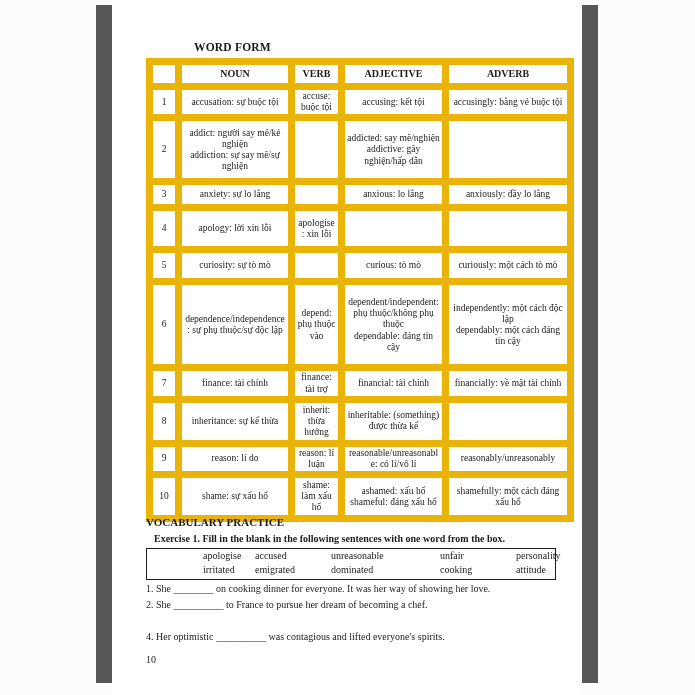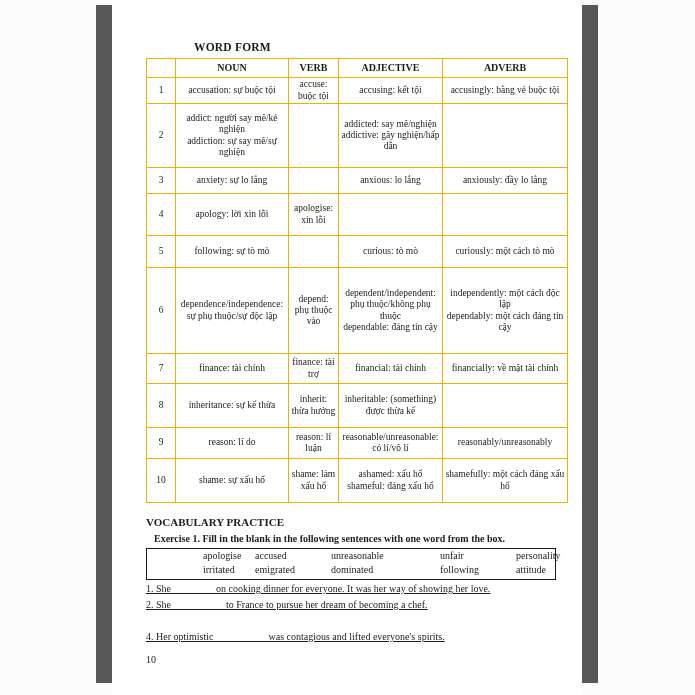--- a/index.html
+++ b/index.html
@@ -46,21 +46,21 @@
   table.word-form {
     position: absolute;
     left: 146px;
     top: 58px;
     width: 421px;
     border-collapse: collapse;
     table-layout: fixed;
     font-size: 9.5px;
   }
   table.word-form th, table.word-form td {
-    border: 1px solid #eab308;
+    border: 7px solid #eab308;
     text-align: center;
     vertical-align: middle;
     padding: 1px 2px;
     line-height: 1.18;
     white-space: pre-line;
     overflow-wrap: break-word;
     word-wrap: break-word;
   }
   table.word-form th {
     font-size: 10px;
@@ -112,21 +112,20 @@
   .wb-c1 { left: 24px; }
   .wb-c2 { left: 76px; }
   .wb-c3 { left: 152px; }
   .wb-c4 { left: 261px; }
   .wb-c5 { left: 337px; }
   .sentence {
     position: absolute;
     left: 146px;
     font-size: 10px;
     white-space: nowrap;
-    text-decoration: underline;
   }
   .s1 { top: 583px; }
   .s2 { top: 599px; }
   .s3 { top: 615px; }
   .s4 { top: 631px; }
   .page-number {
     position: absolute;
     left: 146px;
     top: 654px;
     font-size: 10px;
@@ -185,21 +184,21 @@
       </tr>
       <tr>
         <td>4</td>
         <td>apology: lời xin lỗi</td>
         <td>apologise: xin lỗi</td>
         <td></td>
         <td></td>
       </tr>
       <tr>
         <td>5</td>
-        <td>following: sự tò mò</td>
+        <td>curiosity: sự tò mò</td>
         <td></td>
         <td>curious: tò mò</td>
         <td>curiously: một cách tò mò</td>
       </tr>
       <tr>
         <td>6</td>
         <td>dependence/independence: sự phụ thuộc/sự độc lập</td>
         <td>depend: phụ thuộc vào</td>
         <td>dependent/independent: phụ thuộc/không phụ thuộc
 dependable: đáng tin cậy</td>
@@ -246,21 +245,21 @@
       <span class="wb-word wb-c1">apologise</span>
       <span class="wb-word wb-c2">accused</span>
       <span class="wb-word wb-c3">unreasonable</span>
       <span class="wb-word wb-c4">unfair</span>
       <span class="wb-word wb-c5">personality</span>
     </div>
     <div class="wb-row r2">
       <span class="wb-word wb-c1">irritated</span>
       <span class="wb-word wb-c2">emigrated</span>
       <span class="wb-word wb-c3">dominated</span>
-      <span class="wb-word wb-c4">following</span>
+      <span class="wb-word wb-c4">cooking</span>
       <span class="wb-word wb-c5">attitude</span>
     </div>
   </div>
 
   <div class="sentence s1">1. She ________ on cooking dinner for everyone. It was her way of showing her love.</div>
   <div class="sentence s2">2. She __________ to France to pursue her dream of becoming a chef.</div>
   <div class="sentence s4">4. Her optimistic __________ was contagious and lifted everyone's spirits.</div>
 
   <div class="page-number">10</div>
 </div>

